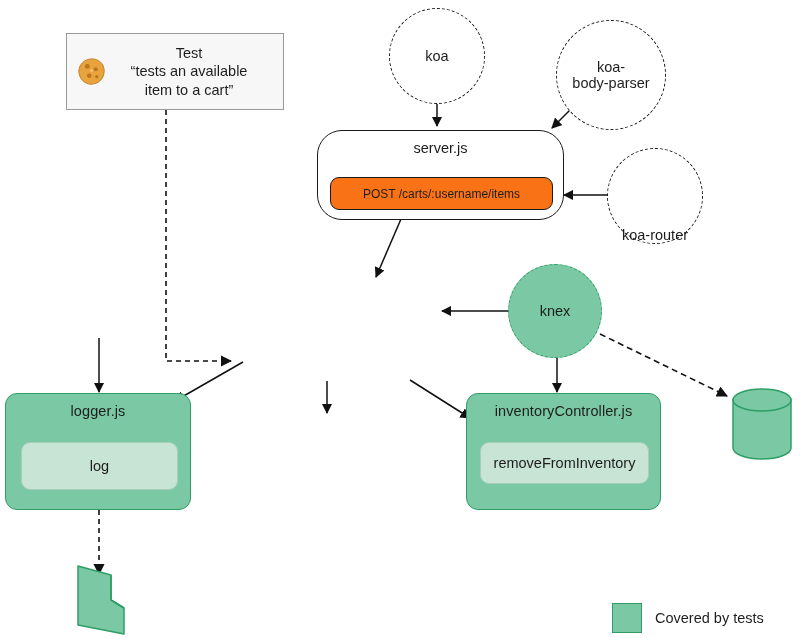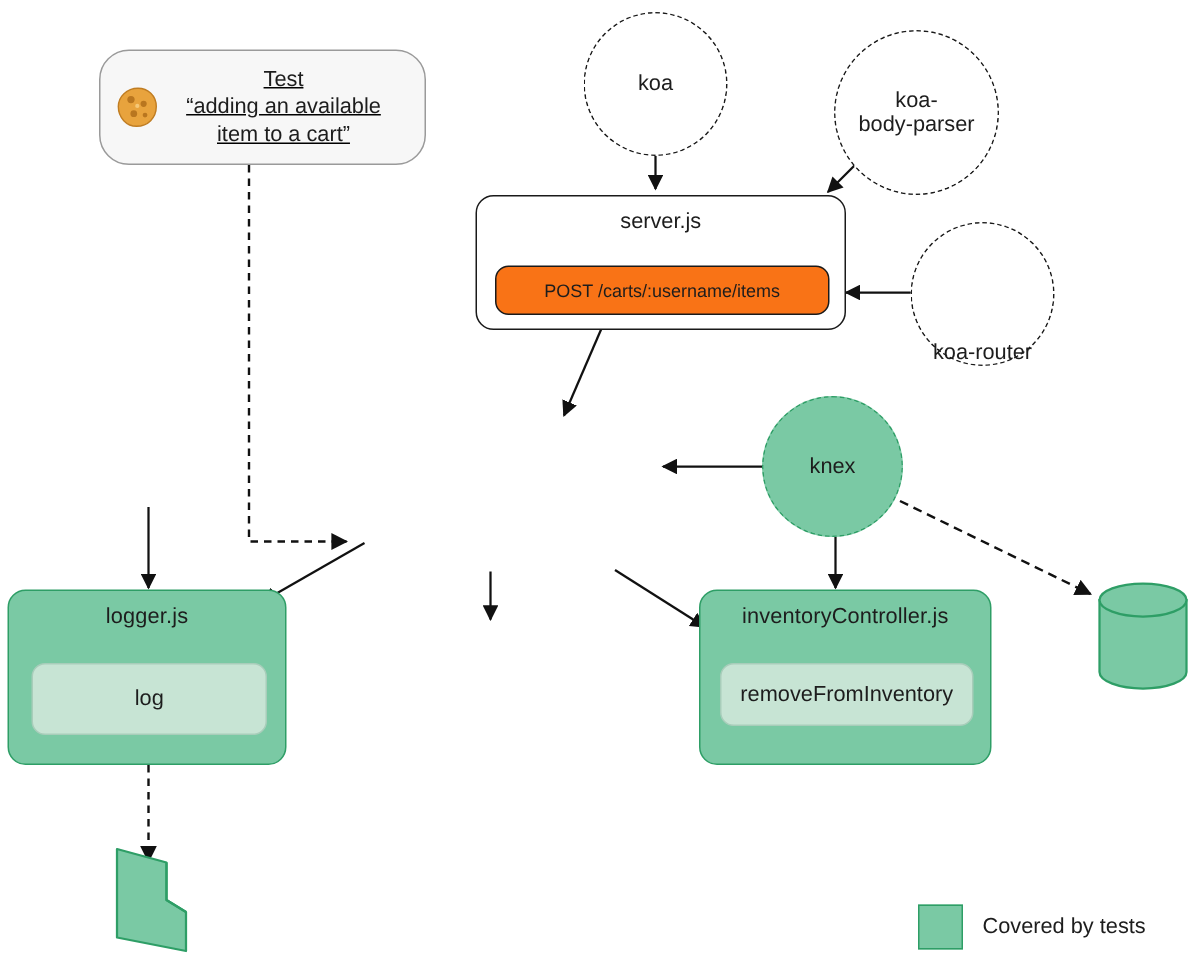--- a/index.html
+++ b/index.html
@@ -103,25 +103,24 @@
   }
   .circle.covered {
     background: #7ac9a4;
     border: 1.6px dashed #2e9e66;
   }
 
   
   .notebox {
     background: #f7f7f7;
     border: 1.3px solid #9a9a9a;
-    border-radius: 20px;
-    box-sizing: border-box;
-    display: flex;
-    align-items: center;
-    text-decoration: underline;
+    border-radius: 0;
+    box-sizing: border-box;
+    display: flex;
+    align-items: center;
   }
   .notebox .note-text {
     flex: 1;
     text-align: center;
     font-size: 14.5px;
     color: #1d1d1d;
     line-height: 1.25;
     padding-right: 14px;
     padding-left: 2px;
   }
@@ -204,21 +203,21 @@
     <svg class="note-icon" viewBox="0 0 32 32">
       <path d="M16 2 C23 2 29 7 29 15 C29 23 23 29 15 29 C8 29 2 23 2 15 C2 8 8 2 16 2 Z" fill="#e8a33d" stroke="#c07d22" stroke-width="1"></path>
       <circle cx="11" cy="10" r="2.6" fill="#b9761f"></circle>
       <circle cx="20" cy="13" r="2.2" fill="#b9761f"></circle>
       <circle cx="13" cy="20" r="2.4" fill="#b9761f"></circle>
       <circle cx="21" cy="21" r="1.7" fill="#b9761f"></circle>
       <circle cx="15.5" cy="14.5" r="1.5" fill="#f6c877"></circle>
     </svg>
     <div class="note-text">
       <div>Test</div>
-      <div>“adding an available</div>
+      <div>“tests an available</div>
       <div>item to a cart”</div>
     </div>
   </div>
 
   <div class="node circle uncovered" style="left:389px; top:8px; width:96px; height:96px;">
     <span>koa</span>
   </div>
 
   <div class="node circle uncovered" style="left:556px; top:20px; width:110px; height:110px;">
     <span>
@@ -229,21 +228,21 @@
 
   <div class="node circle uncovered" style="left:607px; top:148px; width:96px; height:96px;align-items:flex-end;">
     <span>koa-router</span>
   </div>
 
 
   <div class="node circle covered" style="left:508px; top:264px; width:94px; height:94px;">
     <span>knex</span>
   </div>
 
-  <div class="node plainbox" style="left:317px; top:130px; width:247px; height:90px;">
+  <div class="node plainbox" style="left:317px; top:130px; width:247px; height:90px;border-radius:25px;">
     <div class="title">server.js</div>
     <div class="routebox" style="left:12px; top:46px; width:223px; height:33px;">POST /carts/:username/items</div>
   </div>
 
 
   <div class="node module" style="left:5px; top:393px; width:186px; height:117px;">
     <div class="title">logger.js</div>
     <div class="fnbox" style="left:15px; top:48px; width:157px; height:48px;">log</div>
   </div>
 

